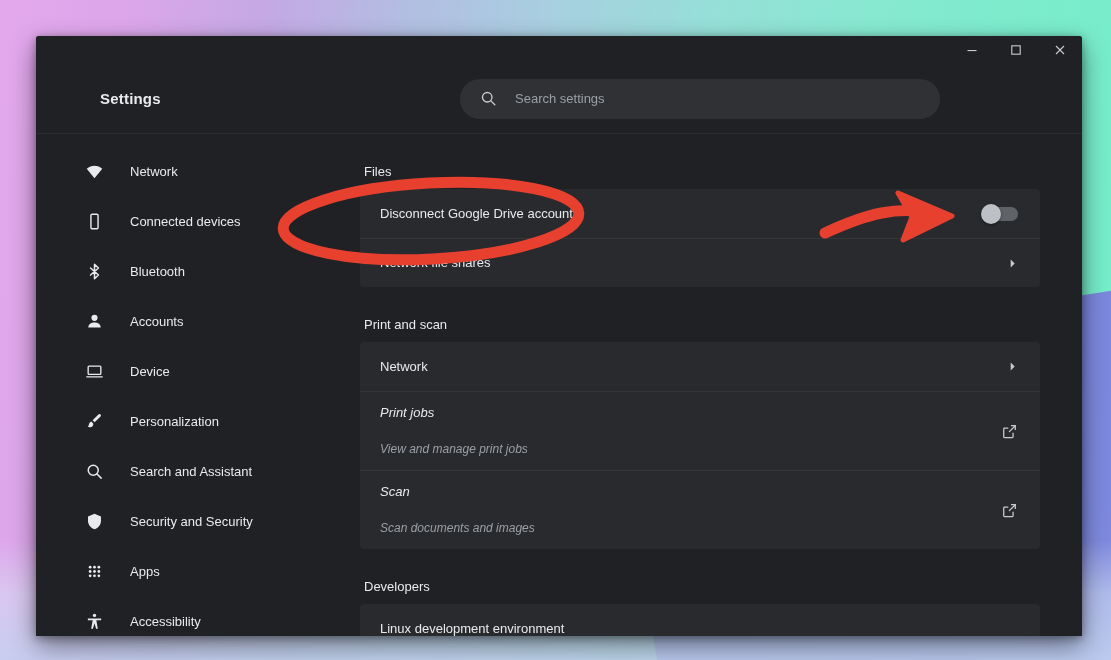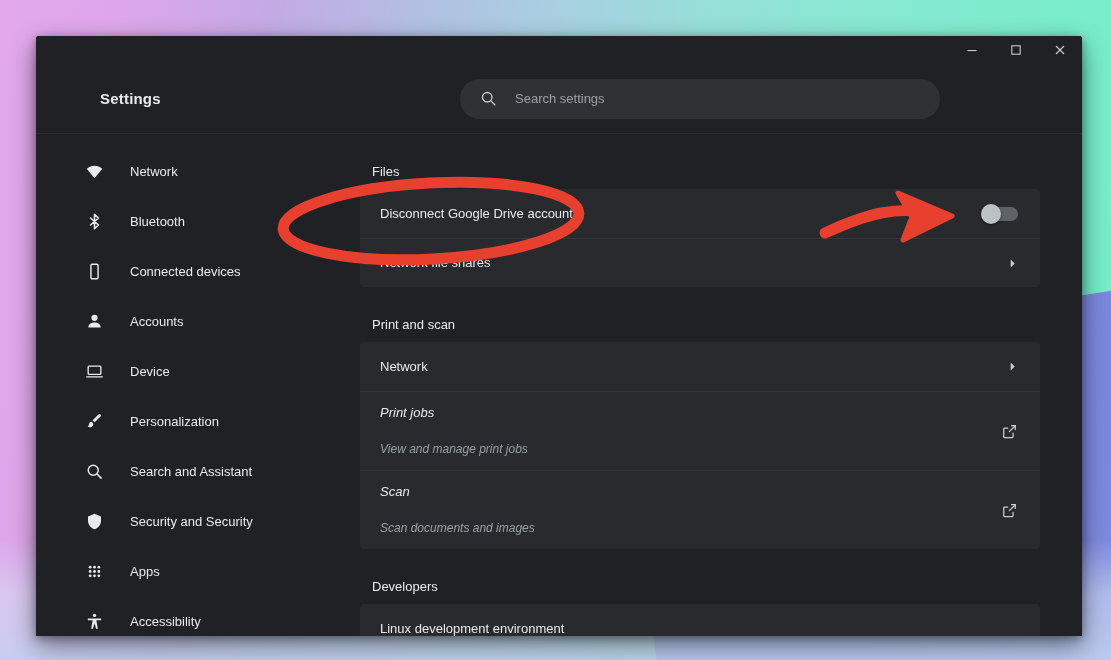--- a/index.html
+++ b/index.html
@@ -115,21 +115,21 @@
   .nav-label { font-size: 13px; color: #e8eaed; white-space: nowrap; }
 
   
   #content {
     flex: 1; background: #202124;
     overflow: hidden; position: relative;
     padding: 0 0 0 36px;
   }
   .section-title {
     font-size: 13px; color: #e8eaed;
-    margin: 30px 0 10px 12px;
+    margin: 30px 0 10px 4px;
   }
   .card {
     width: 680px;
     background: #292a2d;
     border-radius: 4px;
     overflow: hidden;
   }
   .row {
     min-height: 49px;
     display: flex; align-items: center;
@@ -216,34 +216,34 @@
         <span class="nav-icon">
           <svg width="19" height="19" viewBox="0 0 24 24" fill="currentColor">
             <path d="M12 20.5 L2.2 8.6 C5 6.1 8.4 4.8 12 4.8 s7 1.3 9.8 3.8 L12 20.5z"></path>
           </svg>
         </span>
         <span class="nav-label">Network</span>
       </div>
 
       <div class="nav-item">
         <span class="nav-icon">
+          <svg width="19" height="19" viewBox="0 0 24 24" fill="none" stroke="currentColor" stroke-width="1.8">
+            <rect x="7.5" y="2.8" width="9" height="18.4" rx="1.6"></rect>
+          </svg>
+        </span>
+        <span class="nav-label">Connected devices</span>
+      </div>
+
+      <div class="nav-item">
+        <span class="nav-icon">
           <svg width="19" height="19" viewBox="0 0 24 24" fill="none" stroke="currentColor" stroke-width="1.9" stroke-linejoin="round" stroke-linecap="round">
             <path d="M7 7.5 L17 16.5 L12 21 V3 L17 7.5 L7 16.5"></path>
           </svg>
         </span>
         <span class="nav-label">Bluetooth</span>
-      </div>
-
-      <div class="nav-item">
-        <span class="nav-icon">
-          <svg width="19" height="19" viewBox="0 0 24 24" fill="none" stroke="currentColor" stroke-width="1.8">
-            <rect x="7.5" y="2.8" width="9" height="18.4" rx="1.6"></rect>
-          </svg>
-        </span>
-        <span class="nav-label">Connected devices</span>
       </div>
 
       <div class="nav-item">
         <span class="nav-icon">
           <svg width="19" height="19" viewBox="0 0 24 24" fill="currentColor">
             <circle cx="12" cy="7.4" r="3.9"></circle>
             <path d="M4.2 19.6 c0-4.1 3.5-6.3 7.8-6.3 s7.8 2.2 7.8 6.3z"></path>
           </svg>
         </span>
         <span class="nav-label">Accounts</span>

